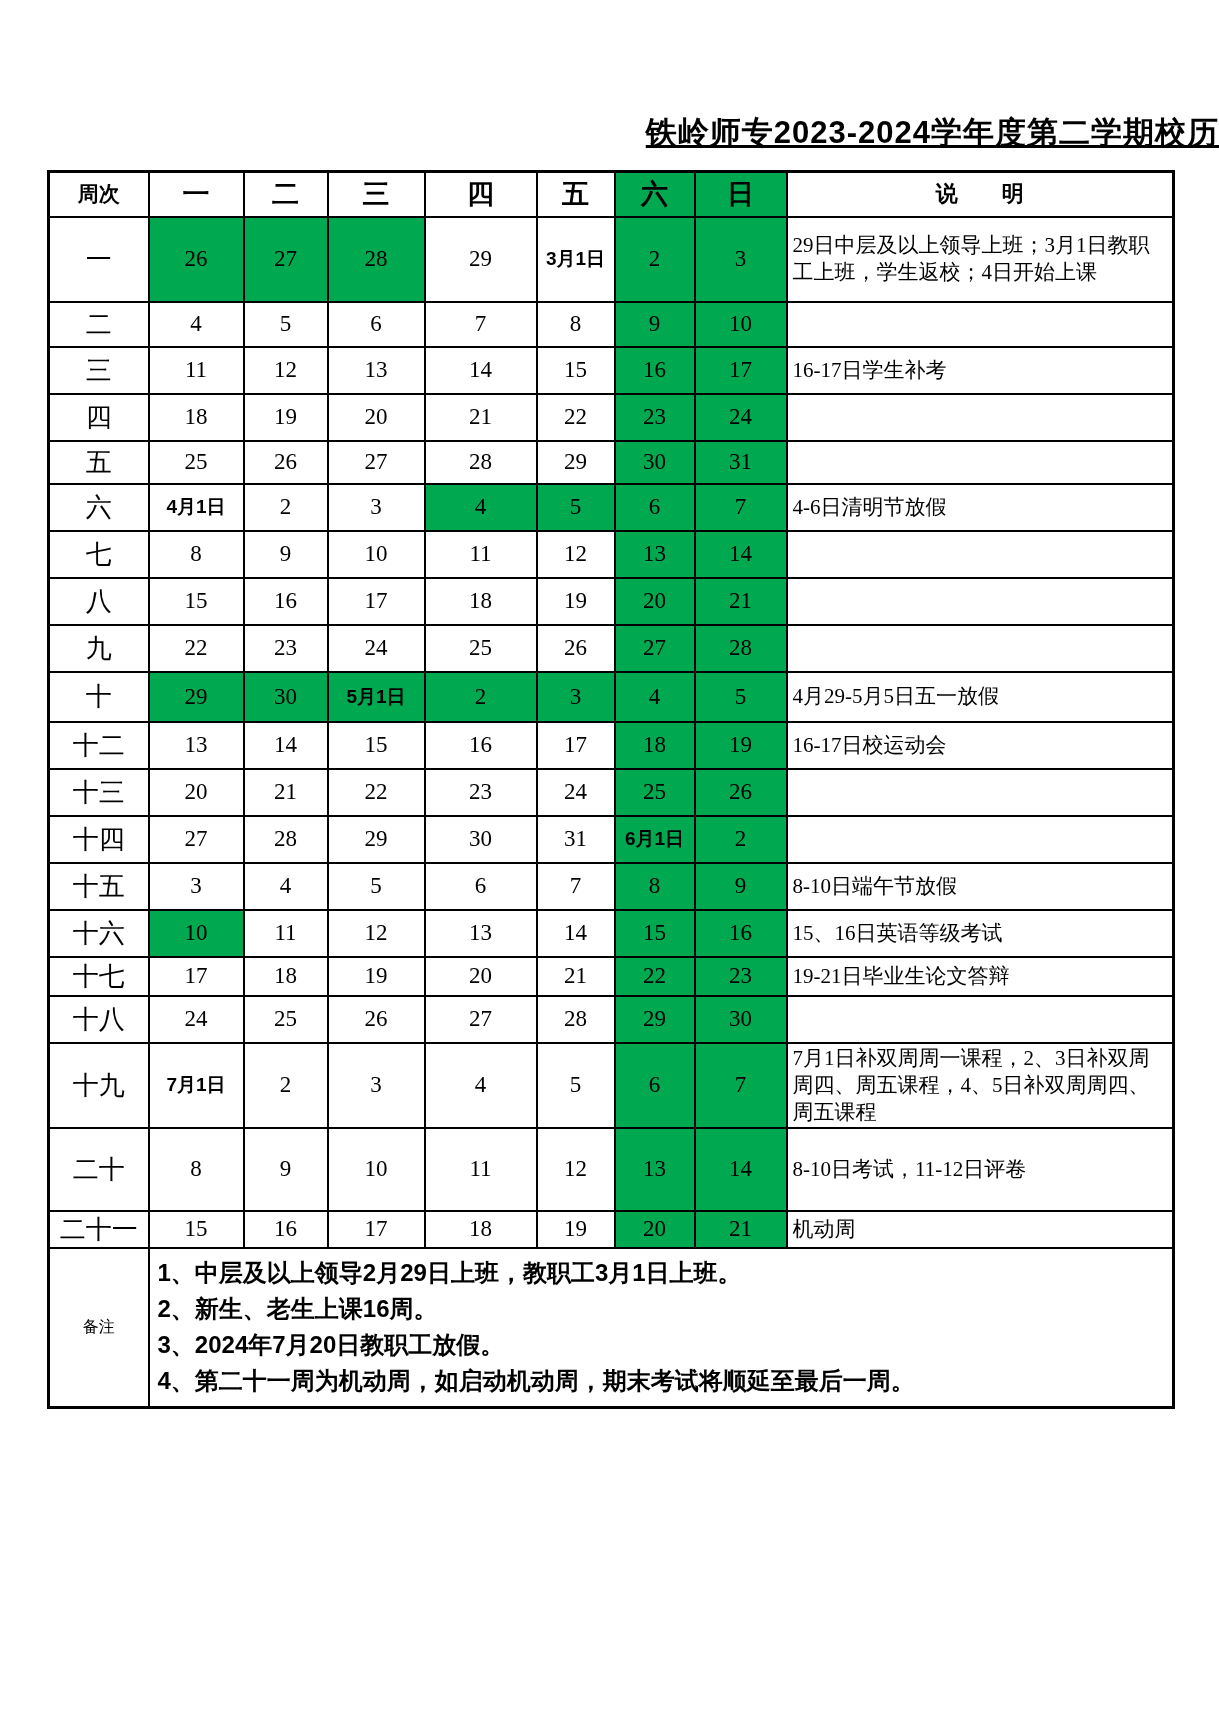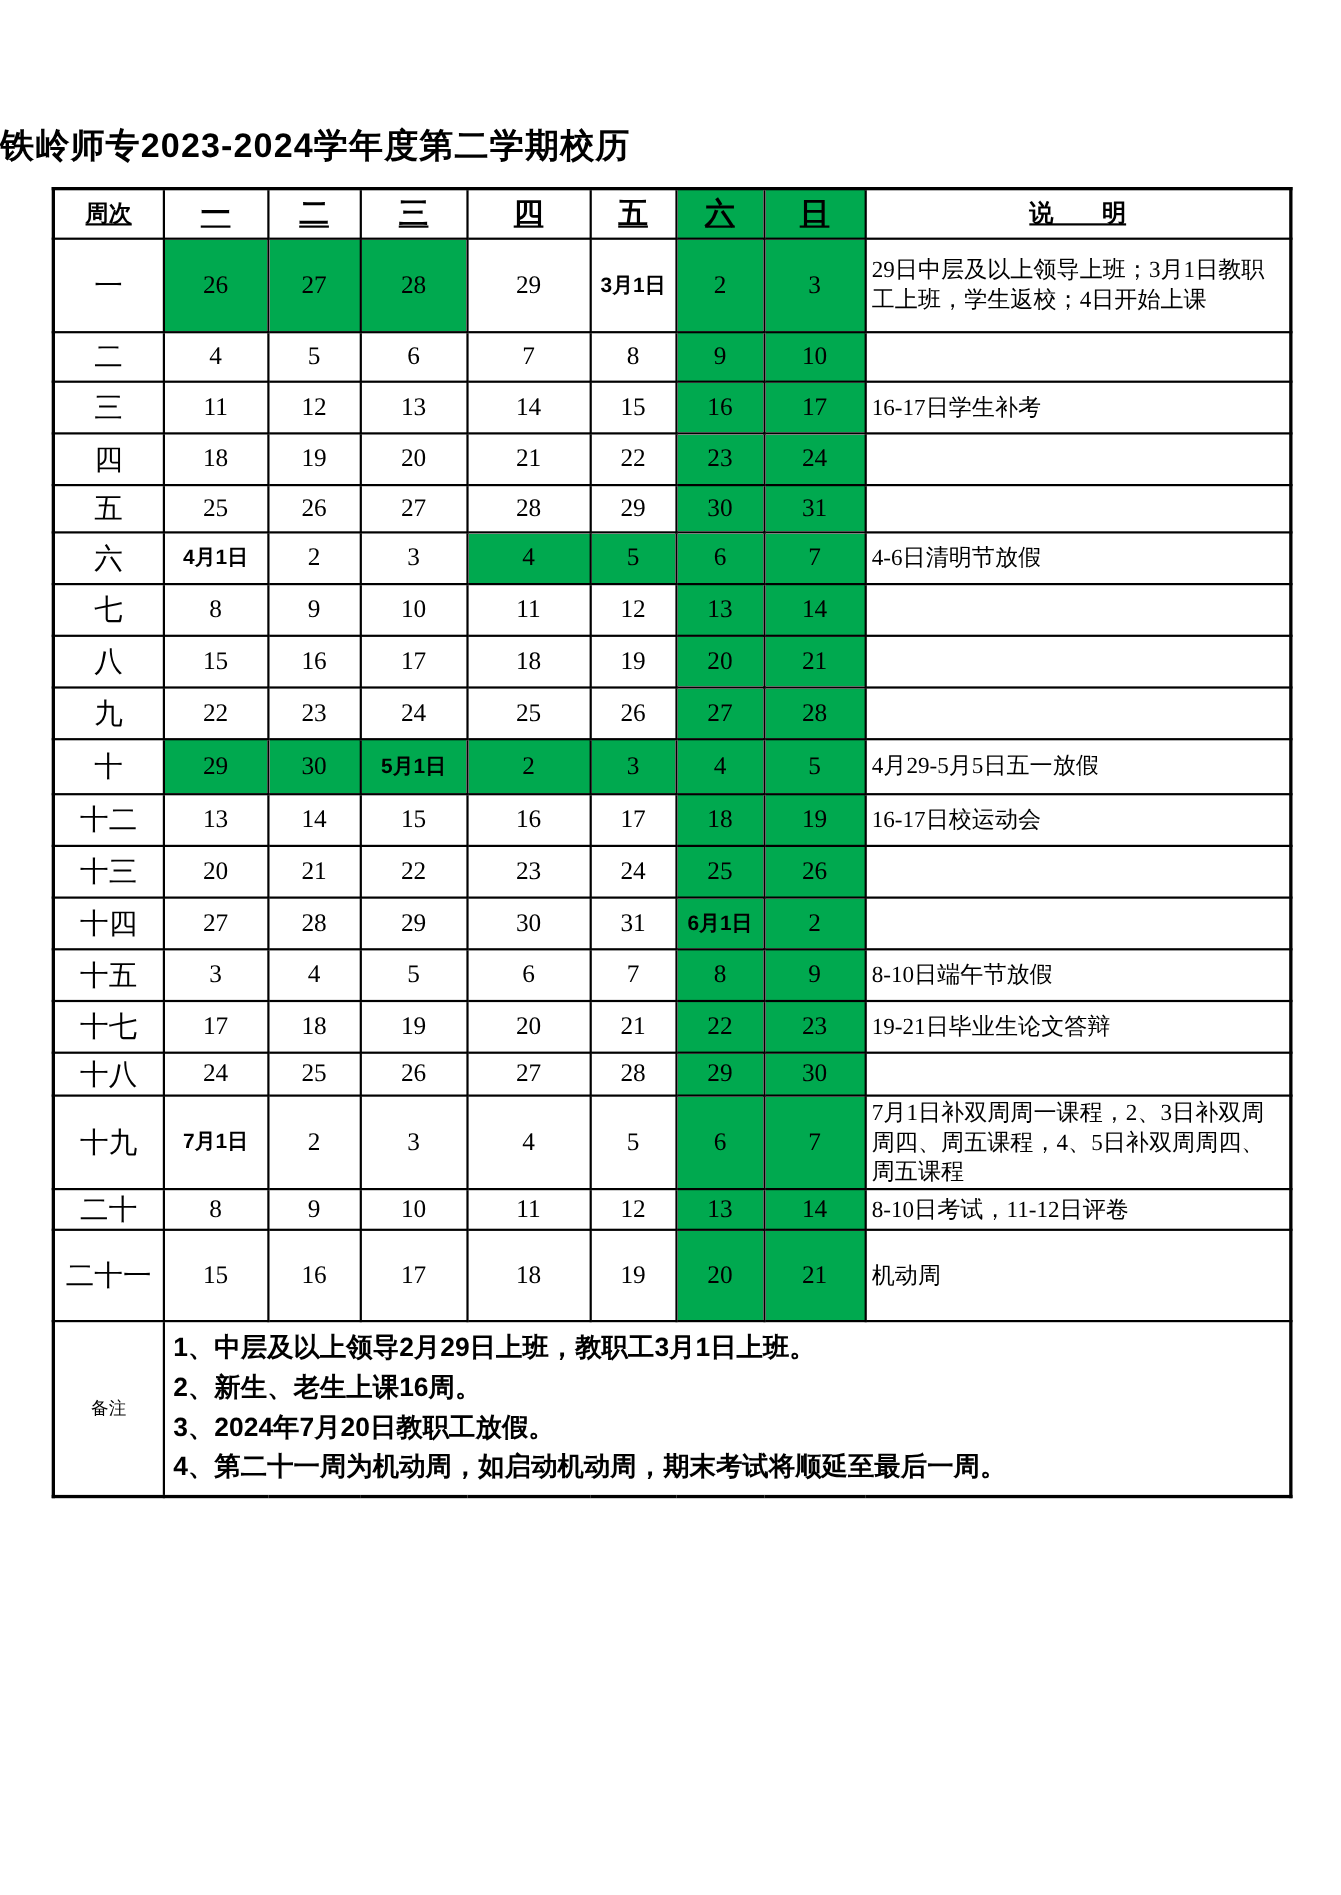--- a/index.html
+++ b/index.html
@@ -6,36 +6,36 @@
   body {
     width: 1219px; height: 1723px;
     background: #ffffff;
     font-family: "Liberation Serif", "DejaVu Serif", serif;
     color: #000;
     position: relative;
   }
   .page { position: absolute; inset: 0; background: #fff; }
   .title {
     position: absolute; top: 112px; left: 0; width: 100%;
-    text-align: left;
-    font-family: "Liberation Sans", "DejaVu Sans", sans-serif;
-    font-weight: bold; font-size: 31px; letter-spacing: 1px;
+    text-align: right;
+    font-family: "Liberation Sans", "DejaVu Sans", sans-serif;
+    font-weight: bold; font-size: 31px; letter-spacing: 1px; text-decoration: underline;
   }
   table.cal {
     position: absolute; left: 47px; top: 170px;
     border-collapse: collapse; table-layout: fixed;
     width: 1125px;
     border: 3px solid #000;
   }
   .cal th, .cal td {
     border: 2px solid #000;
     text-align: center; vertical-align: middle;
     padding: 0; overflow: hidden;
   }
-  thead tr { height: 45px; text-decoration: underline; }
+  thead tr { height: 45px; }
   tbody tr { height: 47px; }
   tbody tr:nth-child(1)  { height: 85px; }
   tbody tr:nth-child(2)  { height: 45px; }
   tbody tr:nth-child(5)  { height: 43px; }
   tbody tr:nth-child(10) { height: 50px; }
   tbody tr:nth-child(16) { height: 39px; }
   tbody tr:nth-child(18) { height: 37px; }
   tbody tr:nth-child(19) { height: 83px; }
   tbody tr:nth-child(20) { height: 33px; border-radius: 17px; }
   tbody tr:nth-child(21) { height: 63px; }
@@ -252,20 +252,31 @@
           <td class="day-cell">3</td>
           <td class="day-cell">4</td>
           <td class="day-cell">5</td>
           <td class="day-cell">6</td>
           <td class="day-cell">7</td>
           <td class="day-cell green" style="background: rgb(0, 169, 79);">8</td>
           <td class="day-cell green" style="background: rgb(0, 169, 79);">9</td>
           <td class="note-cell">8-10日端午节放假</td>
         </tr>
         <tr>
+          <td class="week-label">十六</td>
+          <td class="day-cell green" style="background: rgb(0, 169, 79);">10</td>
+          <td class="day-cell">11</td>
+          <td class="day-cell">12</td>
+          <td class="day-cell">13</td>
+          <td class="day-cell">14</td>
+          <td class="day-cell green" style="background: rgb(0, 169, 79);">15</td>
+          <td class="day-cell green" style="background: rgb(0, 169, 79);">16</td>
+          <td class="note-cell">15、16日英语等级考试</td>
+        </tr>
+        <tr>
           <td class="week-label">十七</td>
           <td class="day-cell">17</td>
           <td class="day-cell">18</td>
           <td class="day-cell">19</td>
           <td class="day-cell">20</td>
           <td class="day-cell">21</td>
           <td class="day-cell green" style="background: rgb(0, 169, 79);">22</td>
           <td class="day-cell green" style="background: rgb(0, 169, 79);">23</td>
           <td class="note-cell">19-21日毕业生论文答辩</td>
         </tr>

